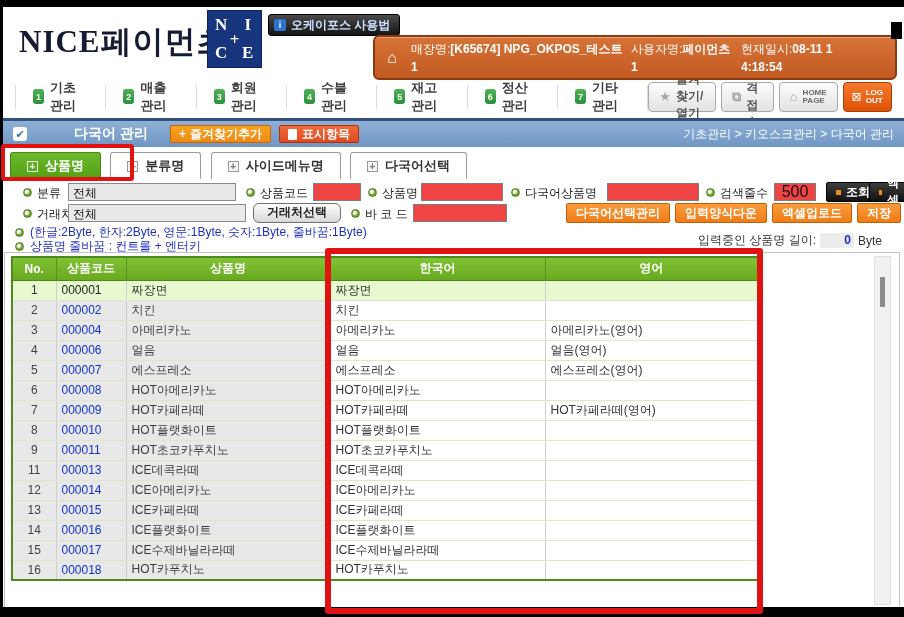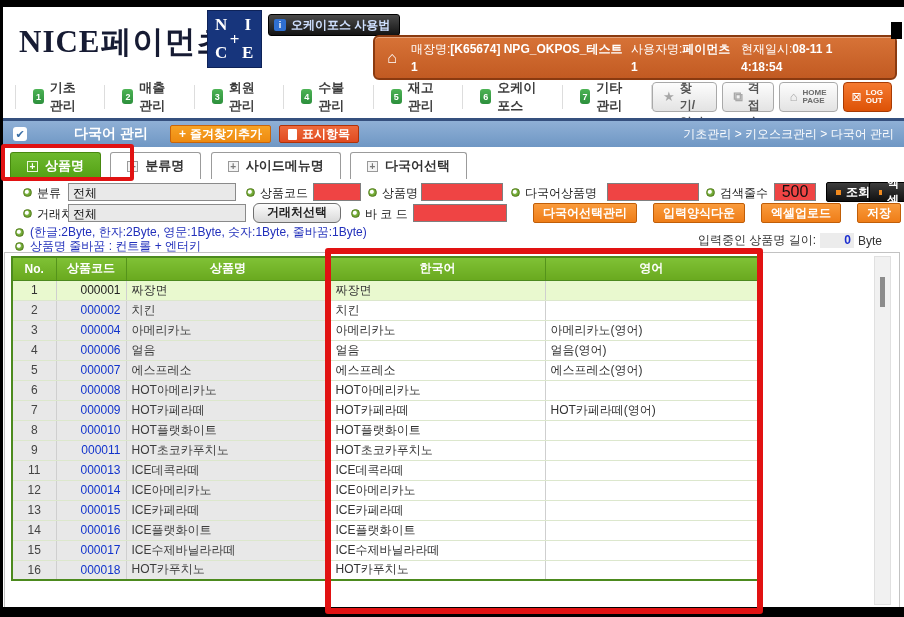--- a/index.html
+++ b/index.html
@@ -140,21 +140,21 @@
     position:absolute; top:0; height:20px; background:linear-gradient(#fcfcfc,#d9d9d9);
     border:1px solid #707070; border-radius:6px; font-size:12px; font-weight:bold; color:#222;
     padding:0 10px; cursor:pointer;
   }
   .dark-btn {
     position:absolute; top:0; height:20px; background:linear-gradient(#3d3d3d,#111);
     border:1px solid #000; border-radius:2px; color:#fff; font-size:12px; font-weight:bold;
     display:flex; align-items:center; gap:5px; padding:0 9px; cursor:pointer;
   }
   .dark-btn i { width:5px; height:5px; background:#f08a1e; display:inline-block; }
-  .orange-row { position:absolute; right:11px; top:0; display:flex; gap:16px; }
+  .orange-row { position:absolute; right:11px; top:0; display:flex; gap:5px; }
   .orange-btn {
     height:20px; background:linear-gradient(#fa9b3c,#ee7d18); border:1px solid #c05e08; border-radius:2px;
     color:#fff; font-size:12px; font-weight:bold; padding:0 9px; display:flex; align-items:center; cursor:pointer;
   }
 
   
   #notes { position:absolute; left:3px; top:224px; width:901px; height:28px; }
   .note-line { position:absolute; left:12px; color:#2230bb; font-size:12px; display:flex; align-items:center; gap:6px; }
   .note-line .bullet { position:static; flex:none; }
   .nl1 { top:0; } .nl2 { top:14px; }
@@ -175,21 +175,21 @@
   #product-table col.c-en { width:213px; }
   #product-table th {
     height:23px; background:linear-gradient(#7fc135,#69a91f); color:#fff; font-weight:bold;
     border-right:1px solid #55931b; border-bottom:1px solid #4c8a1e; text-align:center;
   }
   #product-table td {
     height:20px; border-right:1px solid #cfcfcf; border-bottom:1px solid #dce7cd;
     padding:0 5px; overflow:hidden; white-space:nowrap; background:#e8e8e8; color:#3c3c3c;
   }
   #product-table td.c-no { text-align:center; color:#444; }
-  #product-table td.c-code { text-align:right; color:#1133cc; cursor:pointer; }
+  #product-table td.c-code { text-align:left; color:#1133cc; cursor:pointer; }
   #product-table td.c-ko, #product-table td.c-en { background:#fff; color:#333; }
   #product-table tr.sel td { background:#e9f9cf; color:#333; }
   #product-table tr.sel td.c-code { color:#222; }
   #scrollbar {
     position:absolute; right:8px; top:3px; width:17px; height:349px; background:#f1f1f1;
     border:1px solid #e0e0e0;
   }
   #scroll-thumb { position:absolute; left:5px; top:20px; width:5px; height:30px; background:#8c8c8c; }
 
   
@@ -242,21 +242,21 @@
   <div class="menu-item">
     <span class="menu-num">4</span>
     <span class="menu-label">수불관리</span>
   </div>
   <div class="menu-item">
     <span class="menu-num">5</span>
     <span class="menu-label">재고관리</span>
   </div>
   <div class="menu-item">
     <span class="menu-num">6</span>
-    <span class="menu-label">오케이포스</span>
+    <span class="menu-label">정산관리</span>
   </div>
   <div class="menu-item">
     <span class="menu-num">7</span>
     <span class="menu-label">기타관리</span>
   </div>
   <div class="btn-group">
     <div class="gray-btn">
       <span class="ic">★</span>
       <span>즐겨찾기/열기</span>
     </div>

